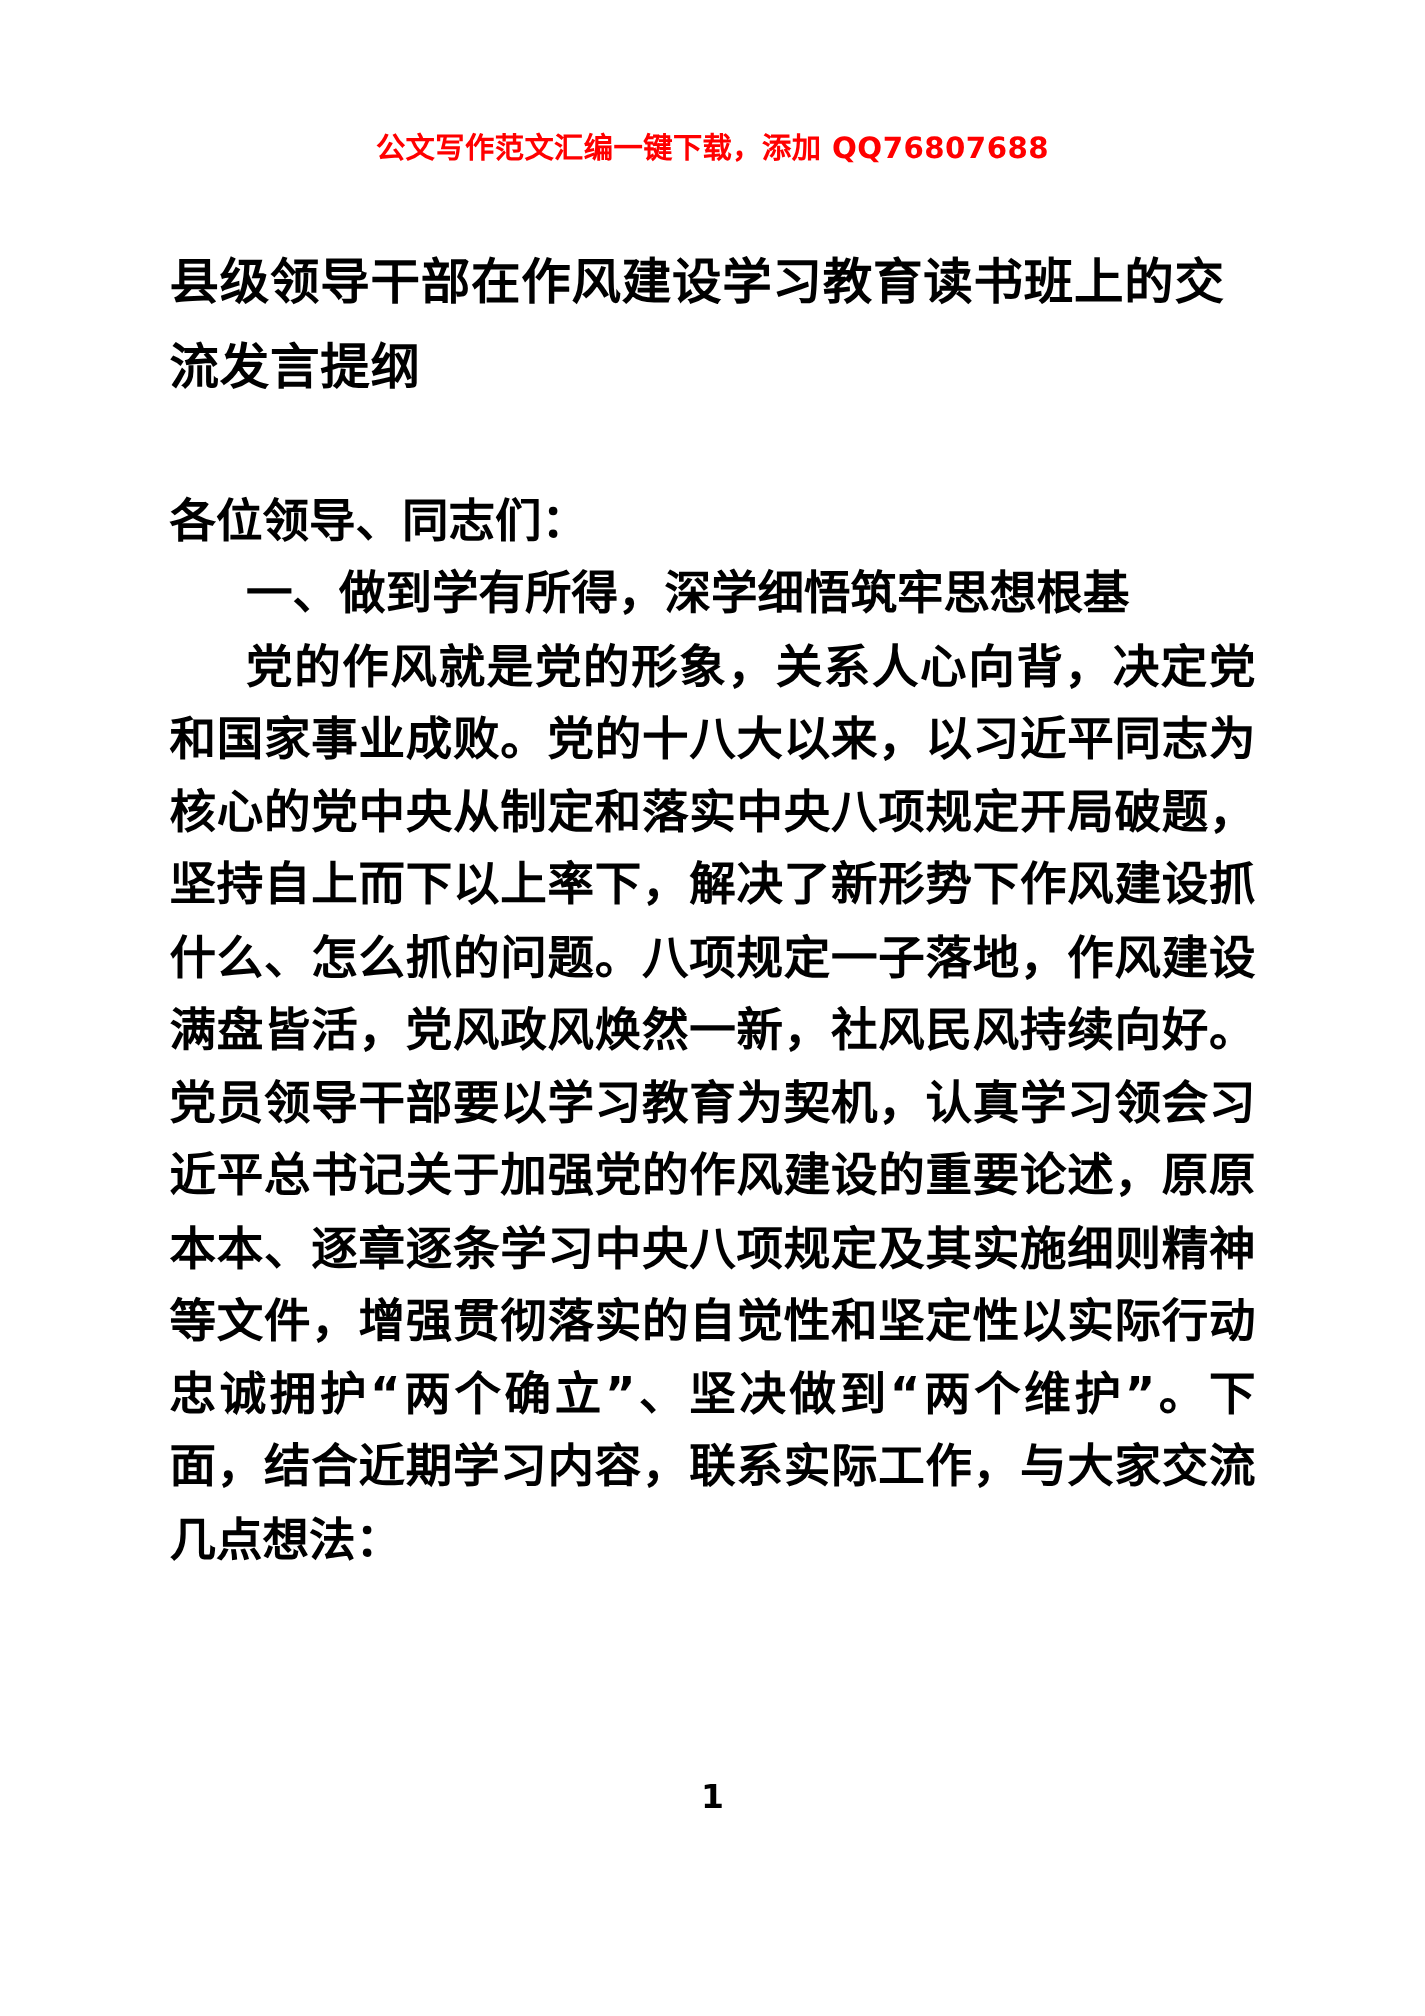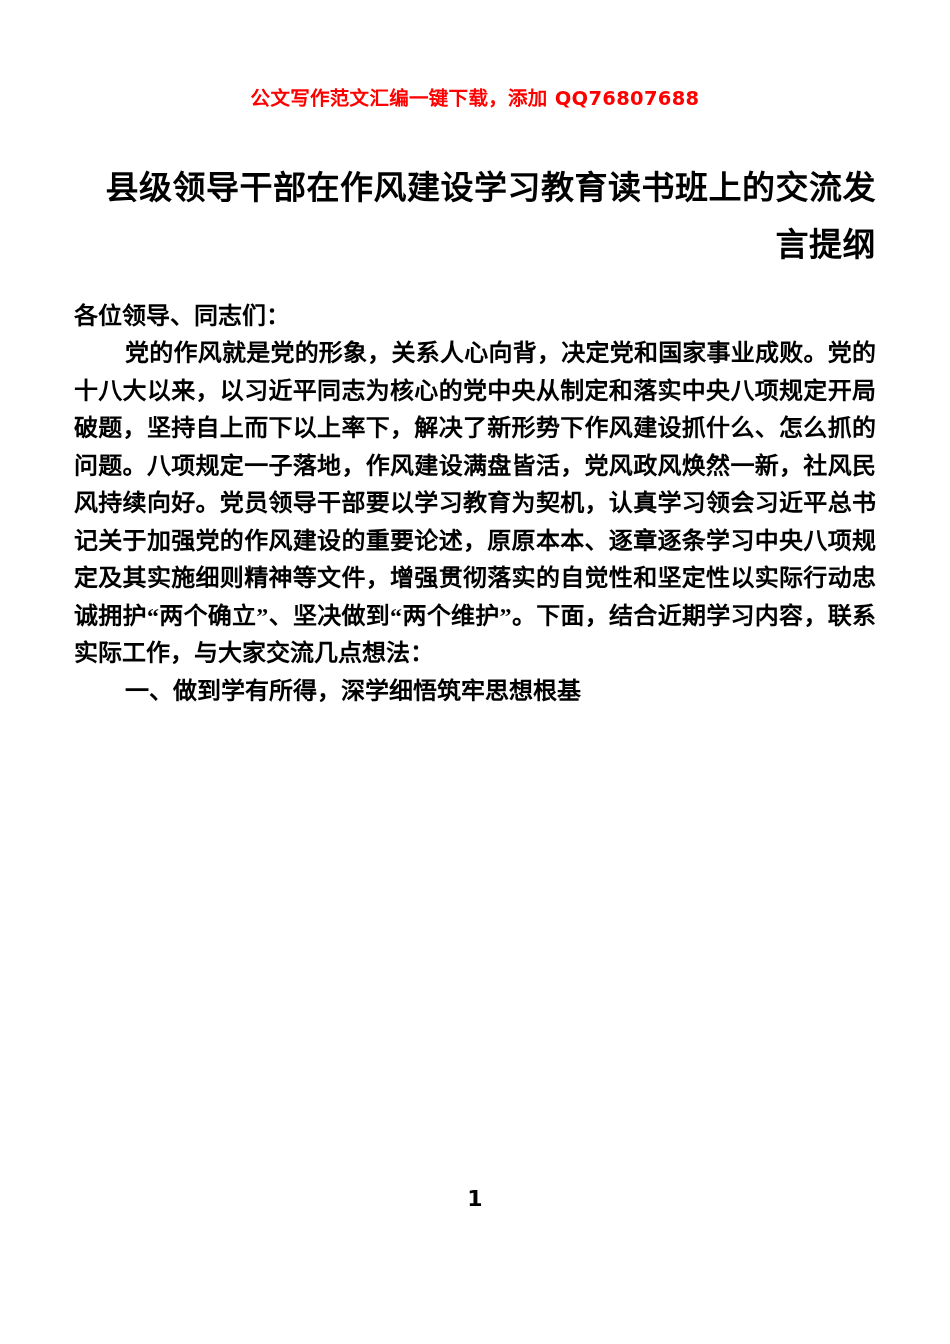--- a/index.html
+++ b/index.html
@@ -14,52 +14,51 @@
     position: relative;
     font-family: "DejaVu Sans", "Liberation Sans", sans-serif;
     color: #000000;
     overflow: hidden;
   }
   .page {
     position: relative;
     width: 950px;
     height: 1344px;
     box-sizing: border-box;
-    padding: 0 74px;
+    padding: 0 113px;
   }
   .watermark {
     position: absolute;
     top: 82px;
     left: 0;
     width: 950px;
     text-align: center;
     color: #ff0000;
     font-size: 19.5px;
     font-weight: bold;
     letter-spacing: 0.3px;
     font-family: "DejaVu Sans", "Liberation Sans", sans-serif;
   }
   .doc-title {
     margin: 0;
     padding-top: 160px;
     font-size: 33px;
     font-weight: bold;
     line-height: 1.72;
-    text-align: right;
+    text-align: left;
     letter-spacing: 0.5px;
   }
   .body-text {
-    margin-top: 24px;
-    font-size: 24px;
+    margin-top: 50px;
+    font-size: 31px;
     line-height: 1.565;
     text-align: justify;
     text-justify: inter-ideograph;
     letter-spacing: 0px;
     font-weight: 600;
-    font-family: Liberation Serif, serif;
   }
   .para {
     margin: 0;
     text-indent: 51px;
   }
   .para.no-indent {
     text-indent: 0;
   }
   .page-number {
     position: absolute;
@@ -75,19 +74,19 @@
 <body>
 
 <div class="page">
 
   <div class="watermark">公文写作范文汇编一键下载，添加 QQ76807688</div>
 
   <h1 class="doc-title">县级领导干部在作风建设学习教育读书班上的交流发言提纲</h1>
 
   <div class="body-text">
     <p class="para no-indent">各位领导、同志们：</p>
+    <p class="para">一、做到学有所得，深学细悟筑牢思想根基</p>
     <p class="para">党的作风就是党的形象，关系人心向背，决定党和国家事业成败。党的十八大以来，以习近平同志为核心的党中央从制定和落实中央八项规定开局破题，坚持自上而下以上率下，解决了新形势下作风建设抓什么、怎么抓的问题。八项规定一子落地，作风建设满盘皆活，党风政风焕然一新，社风民风持续向好。党员领导干部要以学习教育为契机，认真学习领会习近平总书记关于加强党的作风建设的重要论述，原原本本、逐章逐条学习中央八项规定及其实施细则精神等文件，增强贯彻落实的自觉性和坚定性以实际行动忠诚拥护“两个确立”、坚决做到“两个维护”。下面，结合近期学习内容，联系实际工作，与大家交流几点想法：</p>
-    <p class="para">一、做到学有所得，深学细悟筑牢思想根基</p>
   </div>
 
   <div class="page-number">1</div>
 
 </div>
 
 </body></html>

